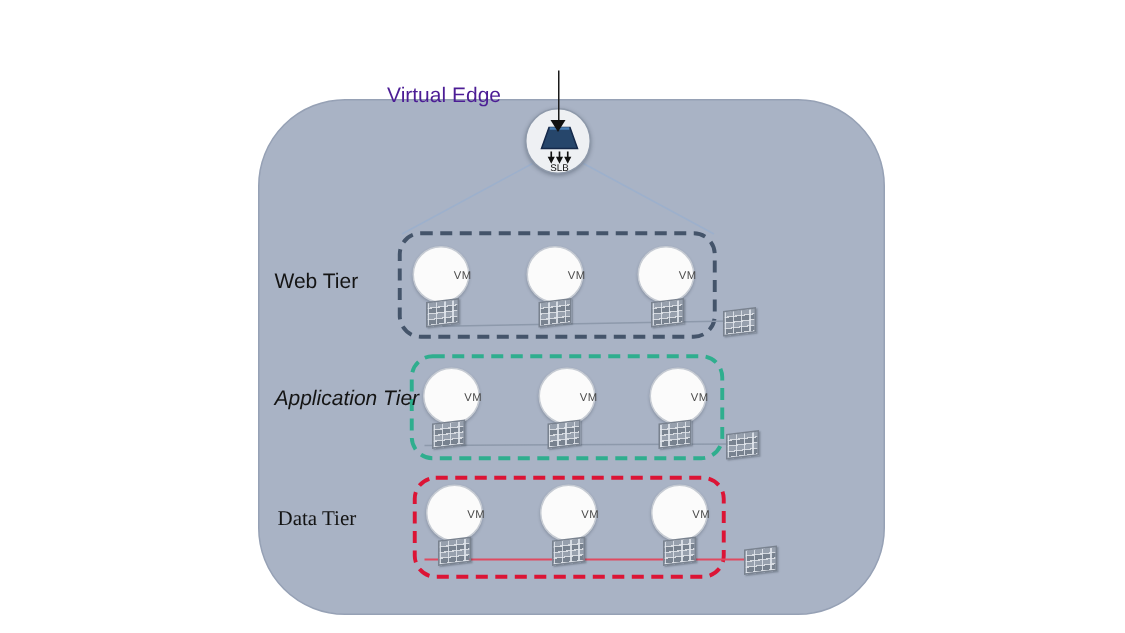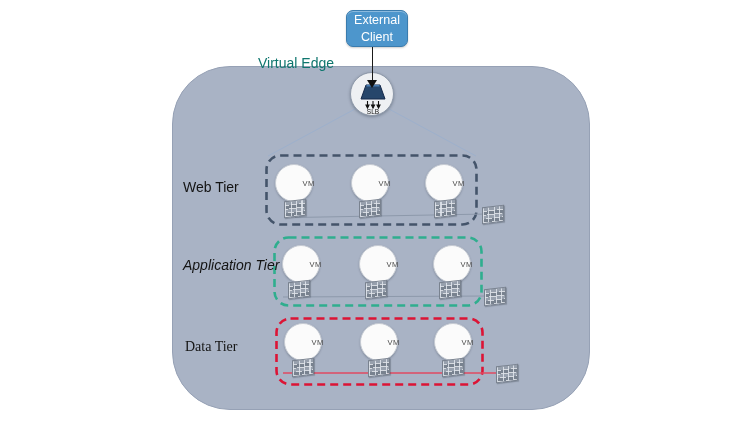--- a/index.html
+++ b/index.html
@@ -35,21 +35,21 @@
 
   .arrow-line{left:371.5px;top:47px;width:1.5px;height:34px;background:#1a1a1a;}
   .arrow-head{left:367px;top:80px;width:0;height:0;
               border-left:5px solid transparent;border-right:5px solid transparent;
               border-top:8px solid #111;}
 
   .slb-circle{left:350px;top:72px;width:44px;height:44px;border-radius:50%;
               background:#eef0f3;border:1.5px solid #8e99aa;box-sizing:border-box;
               box-shadow:0 1px 3px rgba(30,40,55,.35);}
 
-  .ve-label{left:258px;top:55px;font-size:14px;color:#0f766e;white-space:nowrap;}
+  .ve-label{left:258px;top:55px;font-size:14px;color:#4c1d95;white-space:nowrap;}
 </style>
 </head>
 <body>
 
 <div class="canvas">
 
   <div class="abs container" style="background: rgb(169, 179, 197); border-color: rgb(150, 161, 181);"></div>
 
   <svg class="overlay">
 
@@ -131,17 +131,14 @@
         <line x1="27.5" y1="28" x2="27.5" y2="32"></line>
           <polygon points="26,32 29,32 27.5,35"></polygon>
       </g>
       <text x="22" y="41" text-anchor="middle" font-size="6.5" fill="#111" font-family="Liberation Sans, sans-serif">SLB</text>
     </svg>
   </div>
 
   <div class="abs arrow-line"></div>
   <div class="abs arrow-head"></div>
 
-  <div class="abs client-box" style="background: rgb(77, 150, 204); border-color: rgb(58, 124, 174);">
-    <span>External Client</span>
-  </div>
 
 </div>
 
 </body></html>

